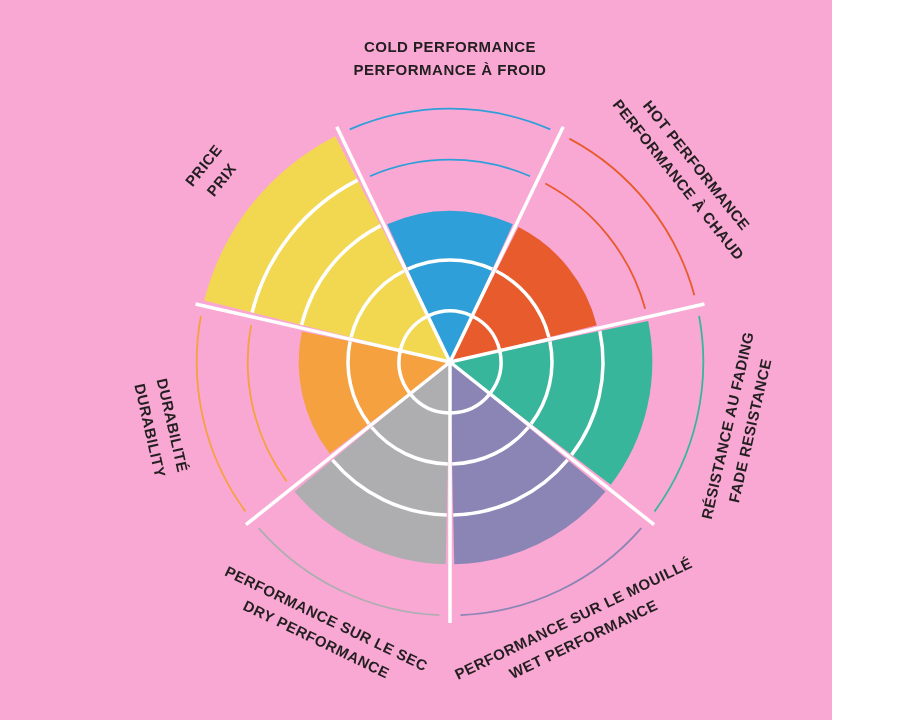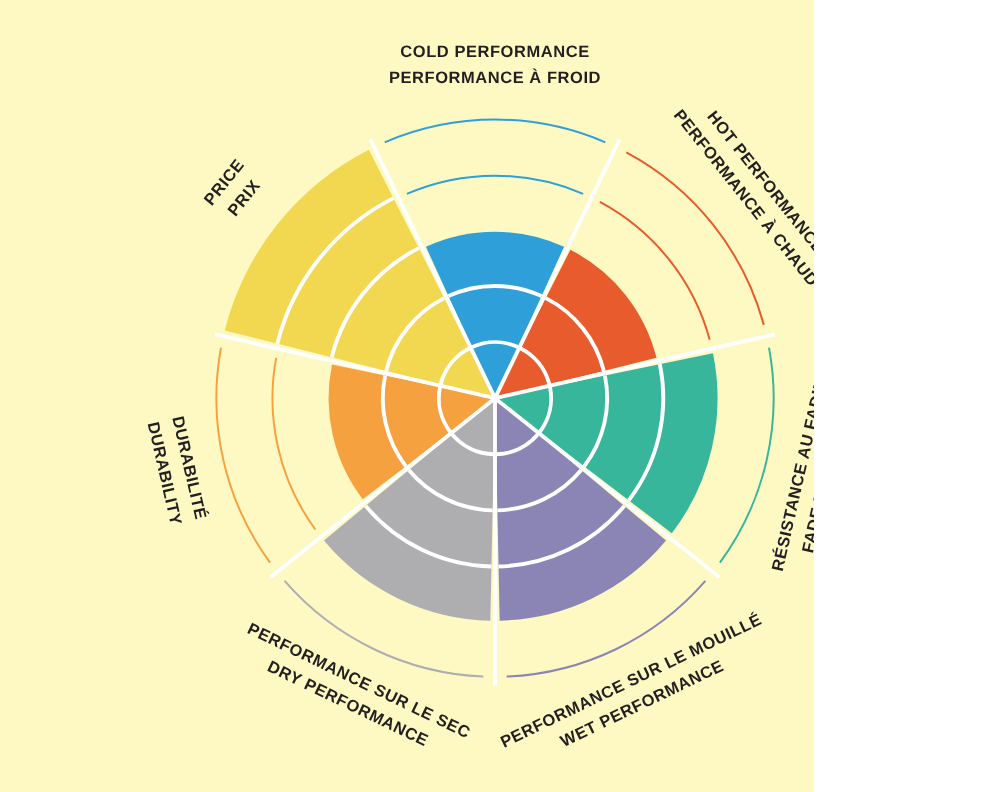--- a/index.html
+++ b/index.html
@@ -3,23 +3,23 @@
 <meta charset="utf-8">
 <style>
   html, body {
     margin: 0;
     padding: 0;
     background: #FFFFFF;
     font-family: "Liberation Sans", sans-serif;
   }
   .stage {
     position: relative;
-    width: 740px;
+    width: 832px;
     height: 720px;
-    background: #fef9c3;
+    background: #f9a8d4;
     overflow: hidden;
   }
   svg { display: block; }
   .sector-label {
     font-family: "Liberation Sans", sans-serif;
     font-weight: bold;
     font-size: 15px;
     letter-spacing: 0.5px;
     fill: #231F20;
     text-anchor: middle;

